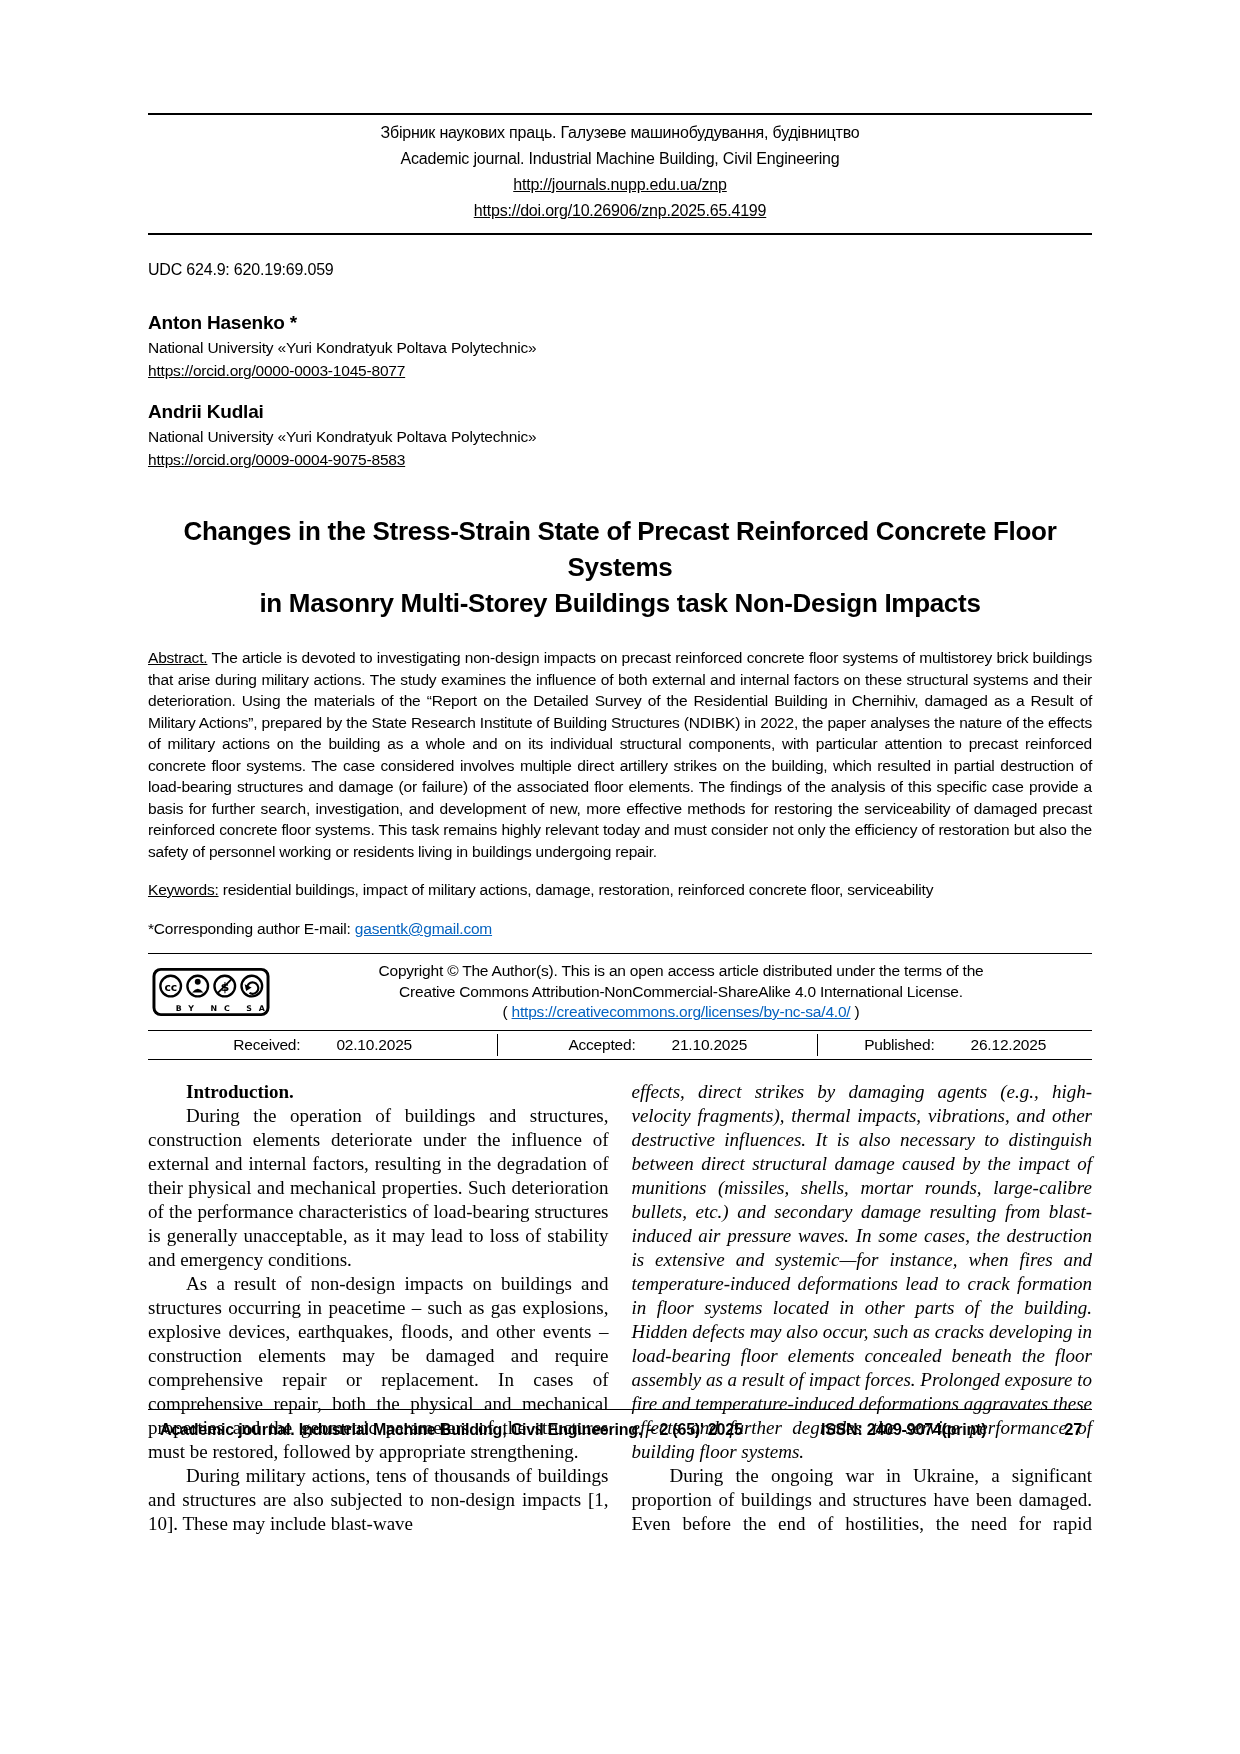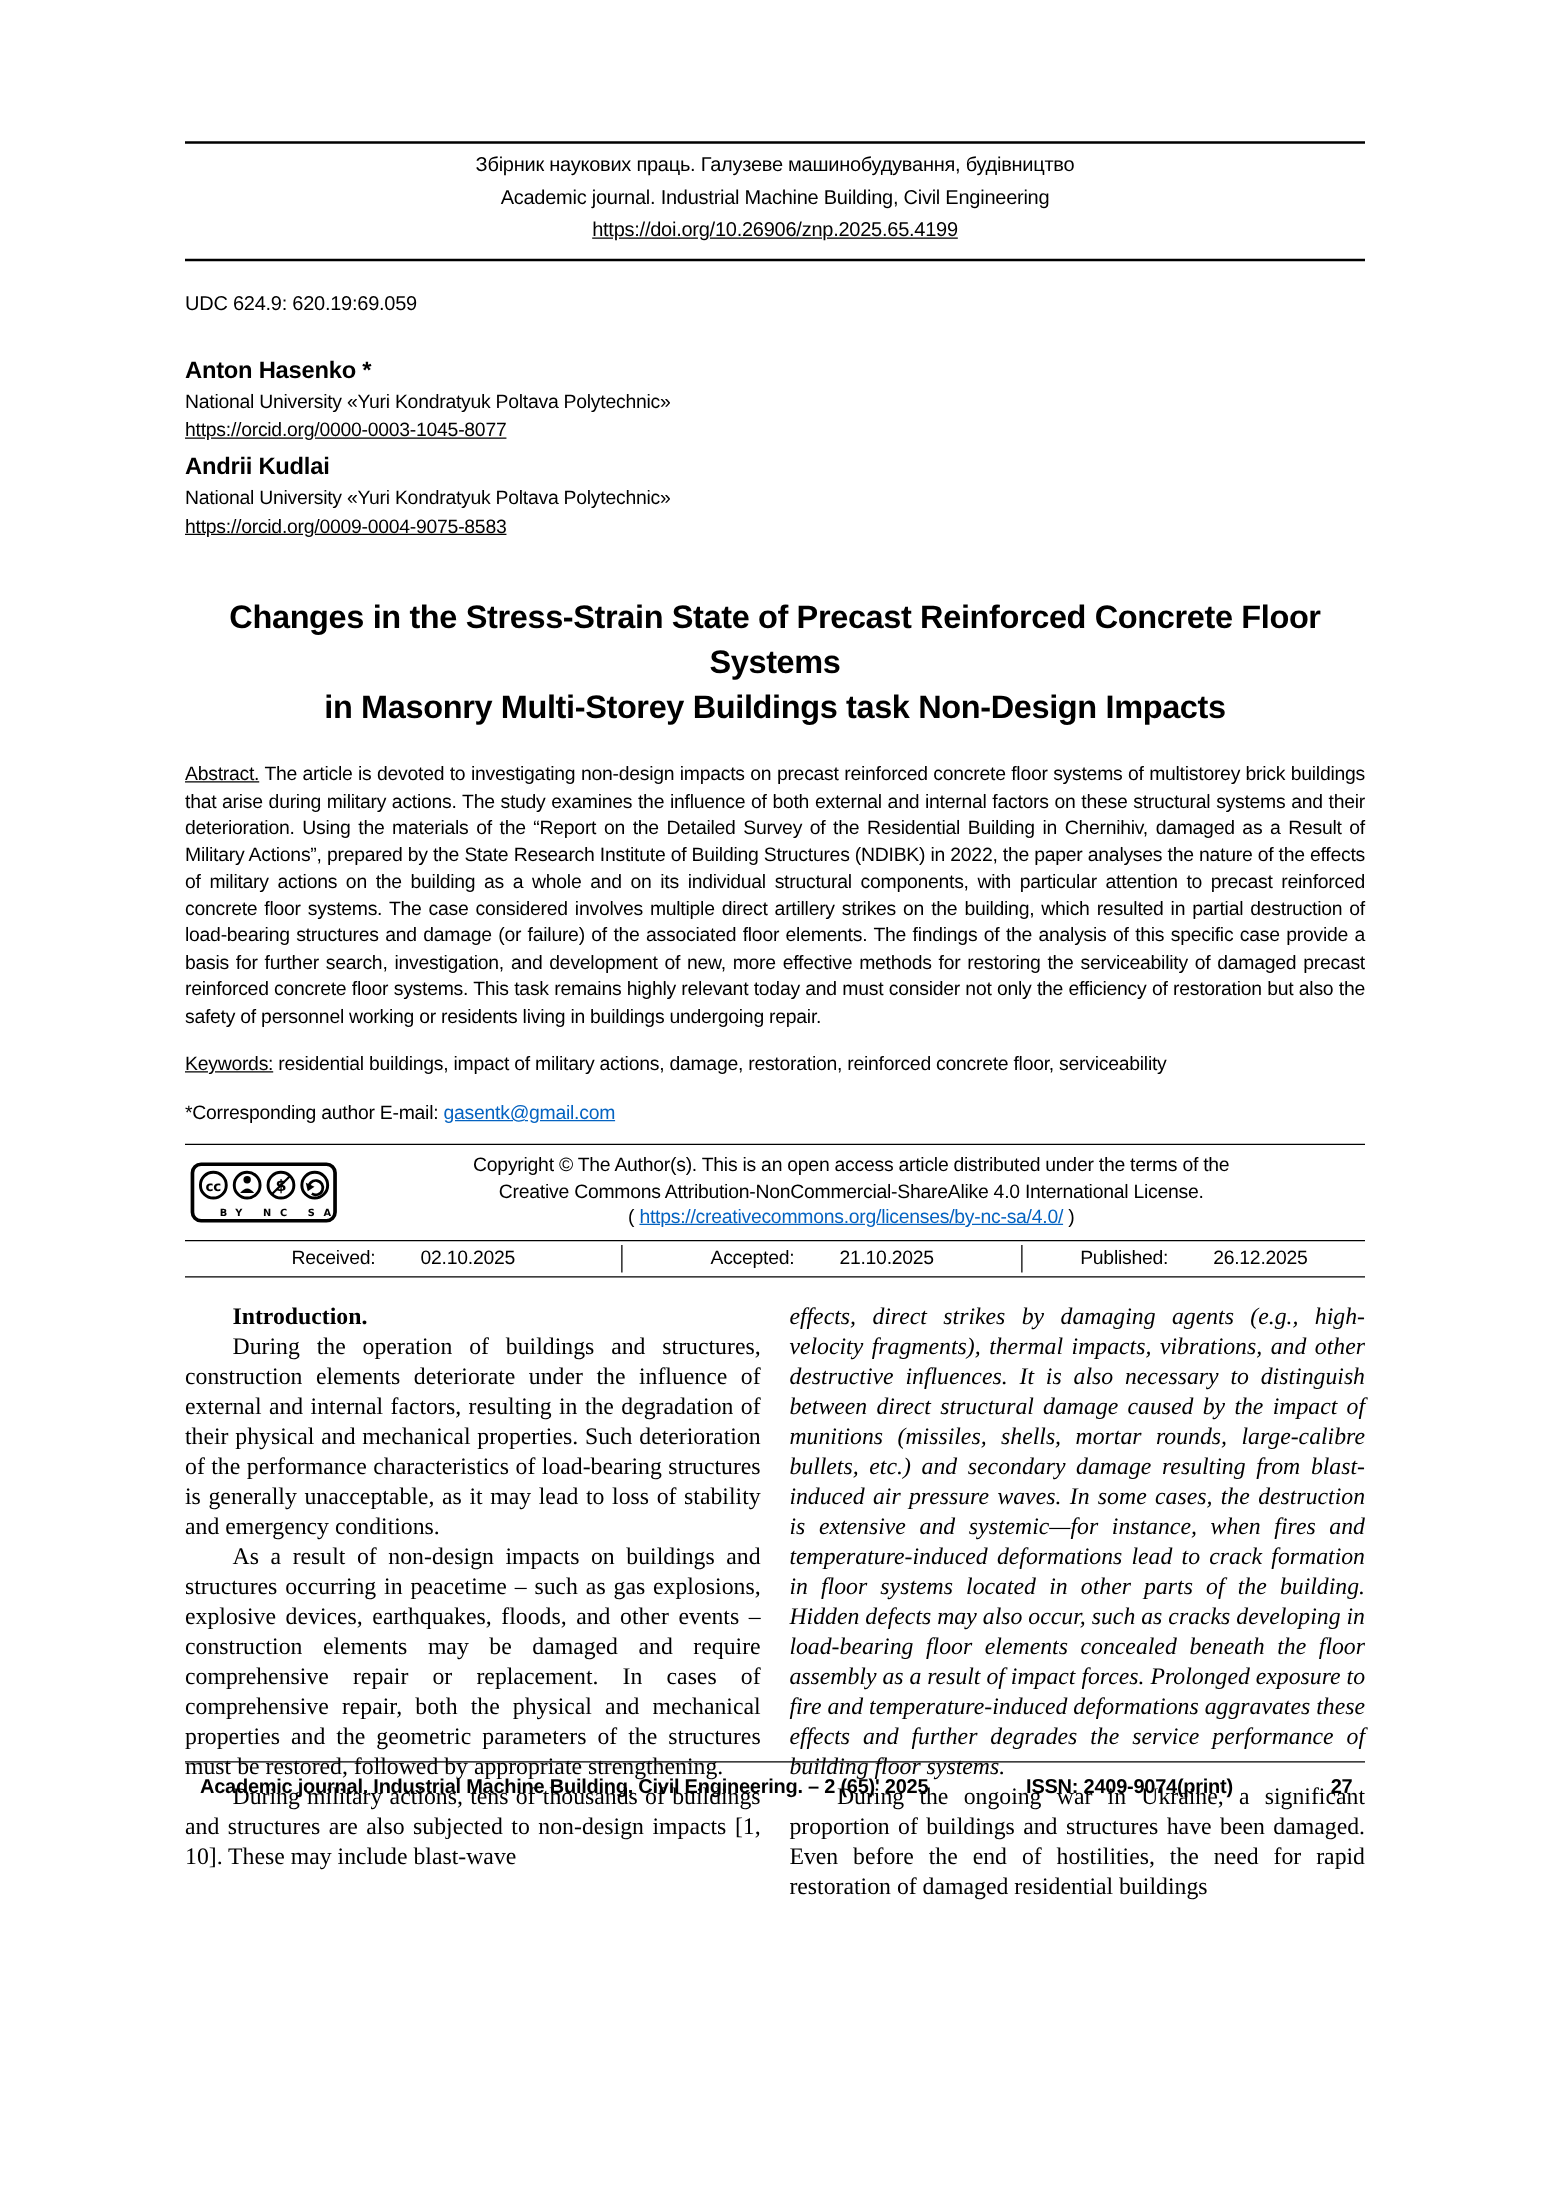--- a/index.html
+++ b/index.html
@@ -22,21 +22,21 @@
   .header-block { text-align:center; padding:5px 0 9px; font-size:16px; line-height:26px; }
   .header-block a { color:#000; }
 
   a { text-decoration:underline; cursor:pointer; }
   a.plain { color:#000; }
   a.blue { color:#0563C1; }
 
   .udc { margin-top:26px; font-size:16px; }
 
   .authors { margin-top:30px; }
-  .author + .author { margin-top:4px; }
+  .author + .author { margin-top:16px; }
   .author-name { font-size:19px; font-weight:bold; line-height:27px; }
   .author-line { font-size:15.5px; line-height:23px; }
   .author-line a { color:#000;text-align:right; }
 
   .paper-title {
     margin-top:42px;
     text-align:center;
     font-size:26px; line-height:36px;
     font-weight:bold;
     letter-spacing:-0.3px;
@@ -81,20 +81,21 @@
 </head>
 <body>
 
 <div class="page">
 
   <div class="rule rule-top"></div>
 
   <div class="header-block">
     <div>Збірник наукових праць. Галузеве машинобудування, будівництво</div>
     <div>Academic journal. Industrial Machine Building, Civil Engineering</div>
+    <div><a class="plain">http://journals.nupp.edu.ua/znp</a></div>
     <div><a class="plain">https://doi.org/10.26906/znp.2025.65.4199</a></div>
   </div>
 
   <div class="rule"></div>
 
   <div class="udc">UDC 624.9: 620.19:69.059</div>
 
   <div class="authors">
     <div class="author">
       <div class="author-name">Anton Hasenko *</div>

